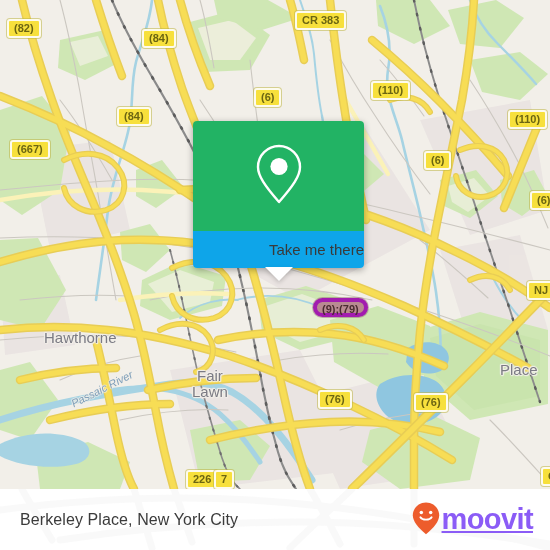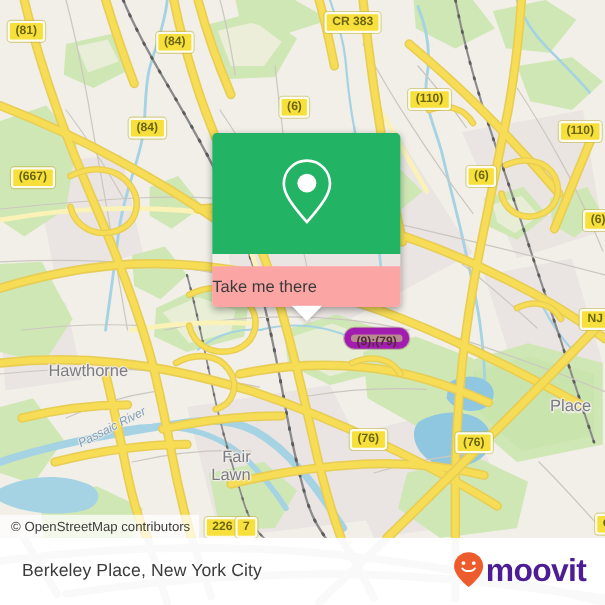--- a/index.html
+++ b/index.html
@@ -63,21 +63,21 @@
     font-weight: bold;
     line-height: 15px;
     height: 19px;
     padding: 0 5px;
     white-space: nowrap;
     box-shadow: 0 0 0 1px rgba(190,180,70,.55);
     text-align: center;
   }
   .shield.alt {
     background: #b98a92;
-    border: 6px solid #a21caf;
+    border: 4px solid #a21caf;
     border-radius: 10px;
     color: #4a2b31;
     box-shadow: 0 0 0 1px rgba(150,110,120,.5);
   }
 
   
   .popup {
     position: absolute;
     left: 193px; top: 121px;
     width: 171px;
@@ -89,30 +89,29 @@
   .popup-head {
     height: 110px;
     background: #22b364;
     border-radius: 4px 4px 0 0;
     display: flex;
     align-items: center;
     justify-content: center;
   }
   .popup-foot {
     height: 37px;
-    background: #fca5a5;
+    background: #0ea5e9;
     border-radius: 0 0 4px 4px;
     display: flex;
     align-items: center;
-    justify-content: flex-start;
+    justify-content: flex-end;
     color: #3a3a3a;
     font-size: 15px;
     position: relative;
     z-index: 2;
-    margin-top: 11px;
   }
   .popup-tail {
     position: absolute;
     left: 50%;
     margin-left: -14px;
     bottom: -13px;
     width: 0; height: 0;
     border-left: 14px solid transparent;
     border-right: 14px solid transparent;
     border-top: 14px solid #ffffff;
@@ -150,25 +149,26 @@
     font-size: 16px;
     letter-spacing: .1px;
   }
   .brand {
     position: absolute;
     right: 17px; top: 50%;
     transform: translateY(-50%);
     display: flex; align-items: center; gap: 1px;
   }
   .brand-word {
-    color: #4c1d95;
+    color: #8b5cf6;
     font-size: 29px;
     font-weight: bold;
     letter-spacing: -0.6px;
     line-height: 1;
+    text-decoration: underline;
   }
 </style>
 </head>
 <body>
 
 <div id="app">
 
   <div class="map-viewport">
 
     <svg class="map-svg" id="map-art" width="550" height="489" viewBox="0 0 550 489">
@@ -355,34 +355,34 @@
           <path d="M470,280 C486,272 502,276 510,290"></path>
           <path d="M390,100 C406,94 422,98 430,112"></path>
         </g>
 
         <path d="M352,489 C390,452 428,414 466,376 C504,338 528,312 550,290" fill="none" stroke="#e8cd55" stroke-width="9" stroke-linecap="round"></path>
         <path d="M352,489 C390,452 428,414 466,376 C504,338 528,312 550,290" fill="none" stroke="#f7dd55" stroke-width="6" stroke-linecap="round"></path>
       </g>
     </svg>
 
     <div class="place-label" style="left:44px; top:330px;text-align:right;">Hawthorne</div>
-    <div class="place-label" style="left:192px; top:408px; text-align:right;">Fair
+    <div class="place-label" style="left:192px; top:368px; text-align:center;">Fair
 Lawn</div>
     <div class="place-label" style="left:500px; top:362px;">Place</div>
 
     <div class="river-label" style="left:72px; top:398px; transform:rotate(-27deg); transform-origin:0 50%;">Passaic River</div>
 
-    <div class="shield" style="left:7px;   top:19px;">(81)</div>
+    <div class="shield" style="left:7px;   top:19px;">(82)</div>
     <div class="shield" style="left:142px; top:29px;">(84)</div>
     <div class="shield" style="left:295px; top:11px;">CR 383</div>
     <div class="shield" style="left:254px; top:88px;">(6)</div>
     <div class="shield" style="left:371px; top:81px;">(110)</div>
     <div class="shield" style="left:508px; top:110px;">(110)</div>
     <div class="shield" style="left:117px; top:107px;">(84)</div>
-    <div class="shield" style="left:10px;  top:140px;margin-top:12px;">(667)</div>
+    <div class="shield" style="left:10px;  top:140px;">(667)</div>
     <div class="shield" style="left:424px; top:151px;">(6)</div>
     <div class="shield" style="left:530px; top:191px;">(6)</div>
     <div class="shield" style="left:527px; top:281px;">NJ 1</div>
     <div class="shield alt" style="left:313px; top:298px;">(9);(79)</div>
     <div class="shield" style="left:318px; top:390px;">(76)</div>
     <div class="shield" style="left:414px; top:393px;">(76)</div>
     <div class="shield" style="left:541px; top:467px;">G</div>
     <div class="shield" style="left:186px; top:470px;">226</div>
     <div class="shield" style="left:214px; top:470px;">7</div>
 
@@ -394,23 +394,20 @@
             <circle cx="28" cy="24.5" r="8.6" fill="#ffffff"></circle>
           </svg>
         </span>
       </div>
       <div class="popup-foot">
         <span>Take me there</span>
         <span class="popup-tail"></span>
       </div>
     </div>
 
-    <div class="attribution">
-      <span>© OpenStreetMap contributors</span>
-    </div>
   </div>
 
   <div class="footer">
 
     <svg class="footer-wm" width="550" height="550" viewBox="0 0 550 550">
       <g fill="none" stroke="#9a9a9a" stroke-width="7" stroke-linecap="round">
         <path d="M22,489 C30,504 40,520 52,540"></path>
         <path d="M174,489 C180,506 186,524 192,542"></path>
         <path d="M310,489 C320,506 330,524 340,544"></path>
         <path d="M414,489 C414,506 414,524 414,544"></path>

